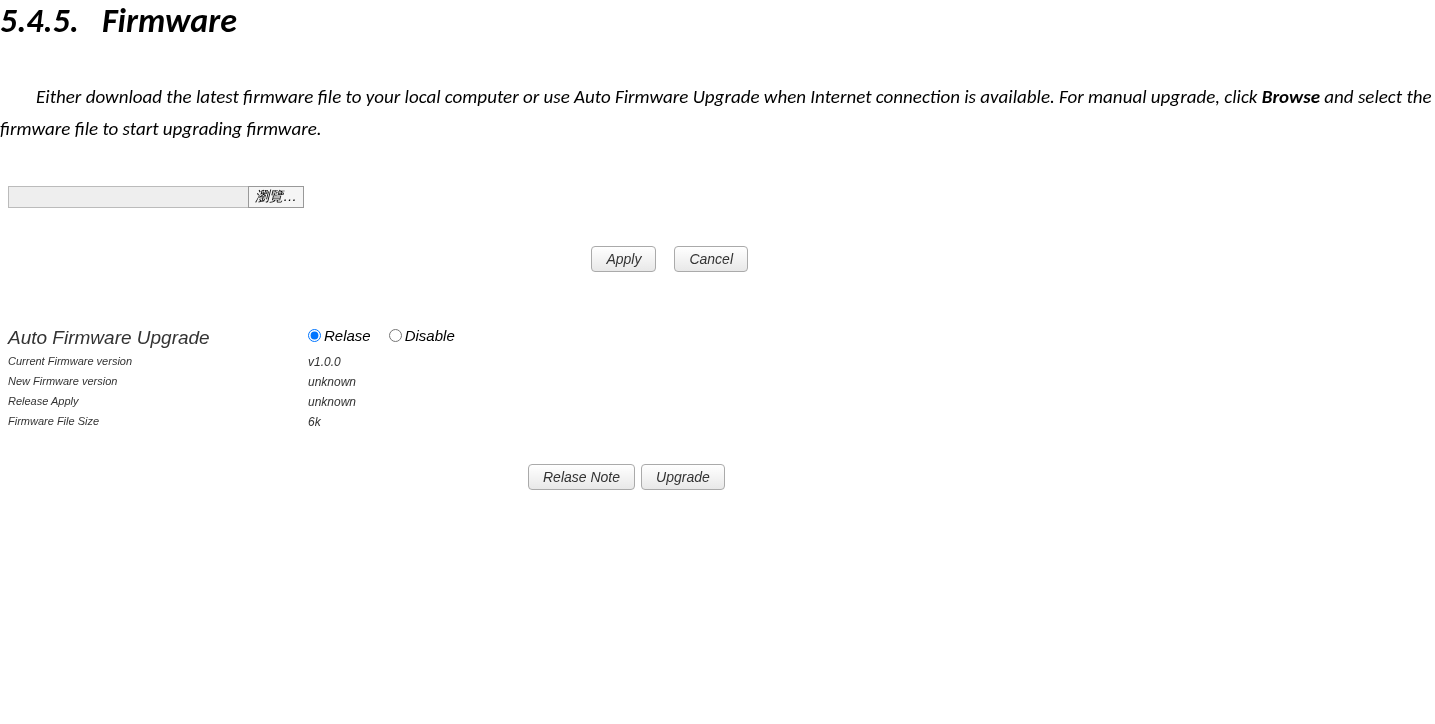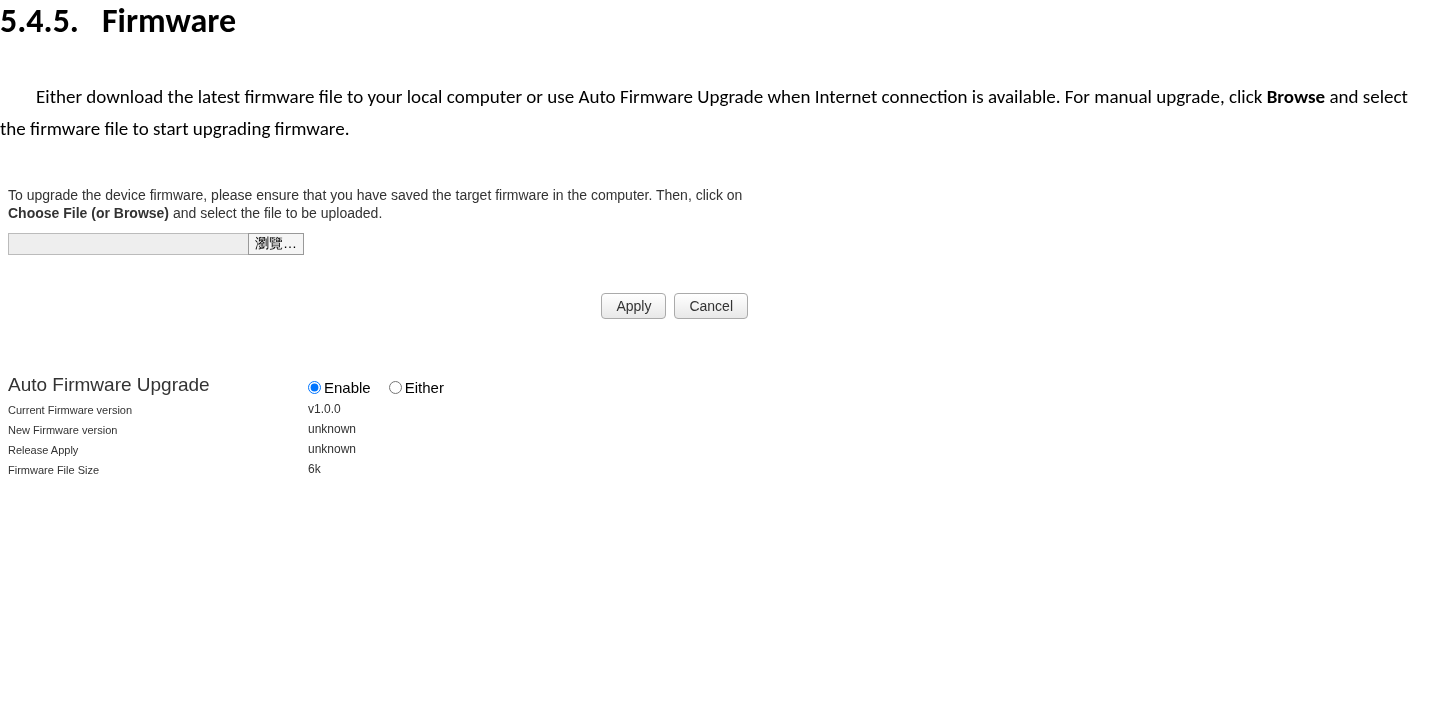--- a/index.html
+++ b/index.html
@@ -1,18 +1,19 @@
 <!DOCTYPE html>
 <html><head>
   <meta charset="utf-8">
   <style>
     * {
       margin: 0;
       padding: 0;
       box-sizing: border-box;
+      font-style: italic;
     }
     body {
       font-family: Calibri, Arial, sans-serif;
       font-size: 18px;
       color: #000;
       background: #fff;
       width: 1435px;
       padding: 0;
     }
     .section-heading {
@@ -71,41 +72,41 @@
       padding: 0 6px;
       background: #f5f5f5;
       border: 1px solid #999;
       font-family: "Microsoft YaHei", Arial, sans-serif;
       font-size: 14px;
       display: flex;
       align-items: center;
     }
     .button-row {
       display: flex;
-      gap: 8px;
+      gap: 18px;
       justify-content: flex-end;
       margin-bottom: 55px;
       padding-right: 0;
     }
     .btn {
       font-family: Arial, sans-serif;
       font-size: 14px;
       padding: 4px 14px;
       background: linear-gradient(to bottom, #ffffff, #e8e8e8);
       border: 1px solid #aaa;
       border-radius: 4px;
       cursor: pointer;
       color: #333;
     }
     .auto-section {
       margin-top: 0;
     }
     .auto-row {
       display: flex;
-      align-items: flex-end;
+      align-items: flex-start;
       margin-bottom: 6px;
       font-family: Arial, sans-serif;
     }
     .auto-label {
       width: 300px;
       font-size: 11px;
       color: #333;
     }
     .auto-label.main {
       font-size: 19px;
@@ -142,45 +143,42 @@
   <span>Firmware</span>
 </div>
 
 <div class="content">
   <p class="paragraph">
     <span>Either download the latest firmware file to your local computer or use Auto Firmware Upgrade when Internet connection is available. For manual upgrade, click </span><span class="bold">Browse</span><span> and select the firmware file to start upgrading firmware.</span>
   </p>
 
   <div class="screenshot-area">
 
-    <div class="panel-text">
-      <span>To upgrade the device firmware, please ensure that you have saved the target firmware in the computer. Then, click on </span><span class="bold">Choose File (or Browse)</span><span> and select the file to be uploaded.</span>
-    </div>
 
     <div class="file-input-row">
       <div class="file-input-text"></div>
       <div class="file-input-button">瀏覽…</div>
     </div>
 
     <div class="button-row" style="margin-left:580px; width:160px;">
       <button class="btn">Apply</button>
       <button class="btn">Cancel</button>
     </div>
 
     <div class="auto-section">
       <div class="auto-row">
         <div class="auto-label main">Auto Firmware Upgrade</div>
         <div class="radio-group">
           <label class="radio-option">
             <input type="radio" name="autofw" checked="" style="">
-            <span>Enable</span>
+            <span>Relase</span>
           </label>
           <label class="radio-option">
             <input type="radio" name="autofw" style="">
-            <span>Either</span>
+            <span>Disable</span>
           </label>
         </div>
       </div>
 
       <div class="auto-row">
         <div class="auto-label">Current Firmware version</div>
         <div class="auto-value">v1.0.0</div>
       </div>
       <div class="auto-row">
         <div class="auto-label">New Firmware version</div>
@@ -189,15 +187,19 @@
       <div class="auto-row">
         <div class="auto-label">Release Apply</div>
         <div class="auto-value">unknown</div>
       </div>
       <div class="auto-row">
         <div class="auto-label">Firmware File Size</div>
         <div class="auto-value">6k</div>
       </div>
     </div>
 
+    <div class="button-left-row">
+      <button class="btn">Relase Note</button>
+      <button class="btn">Upgrade</button>
+    </div>
 
   </div>
 </div>
 
 </body></html>

